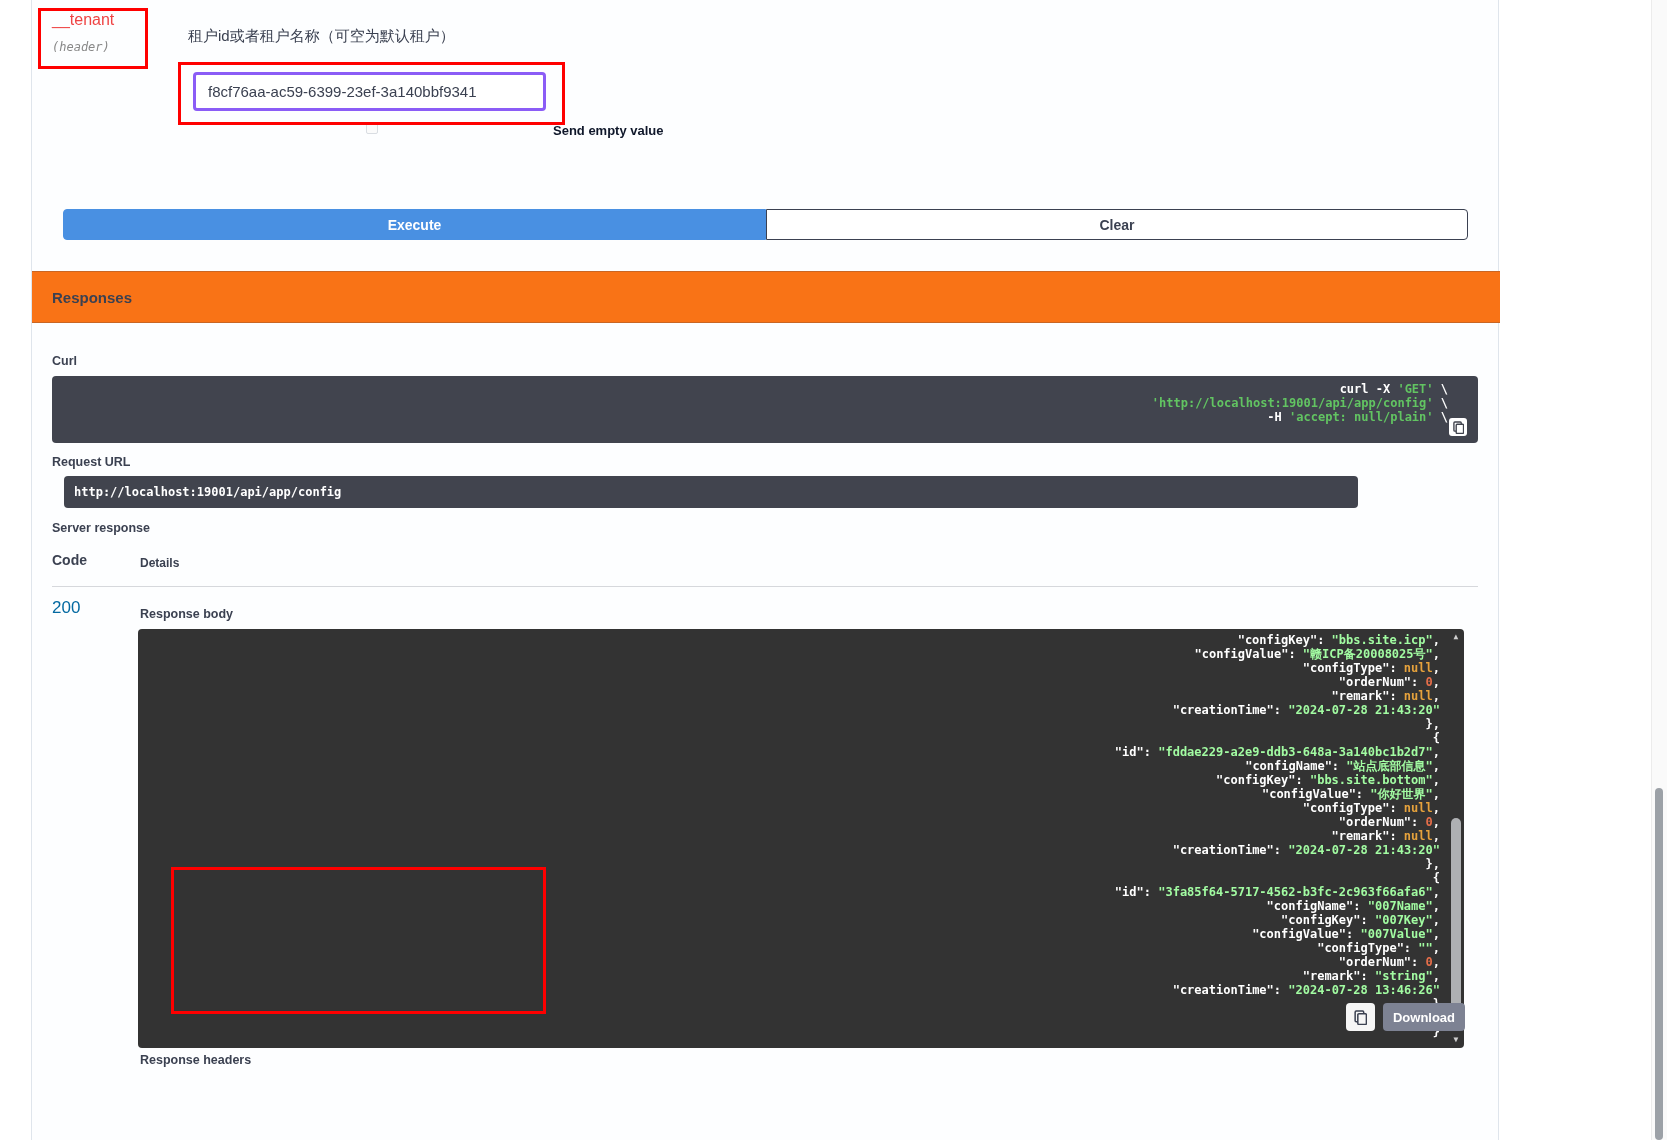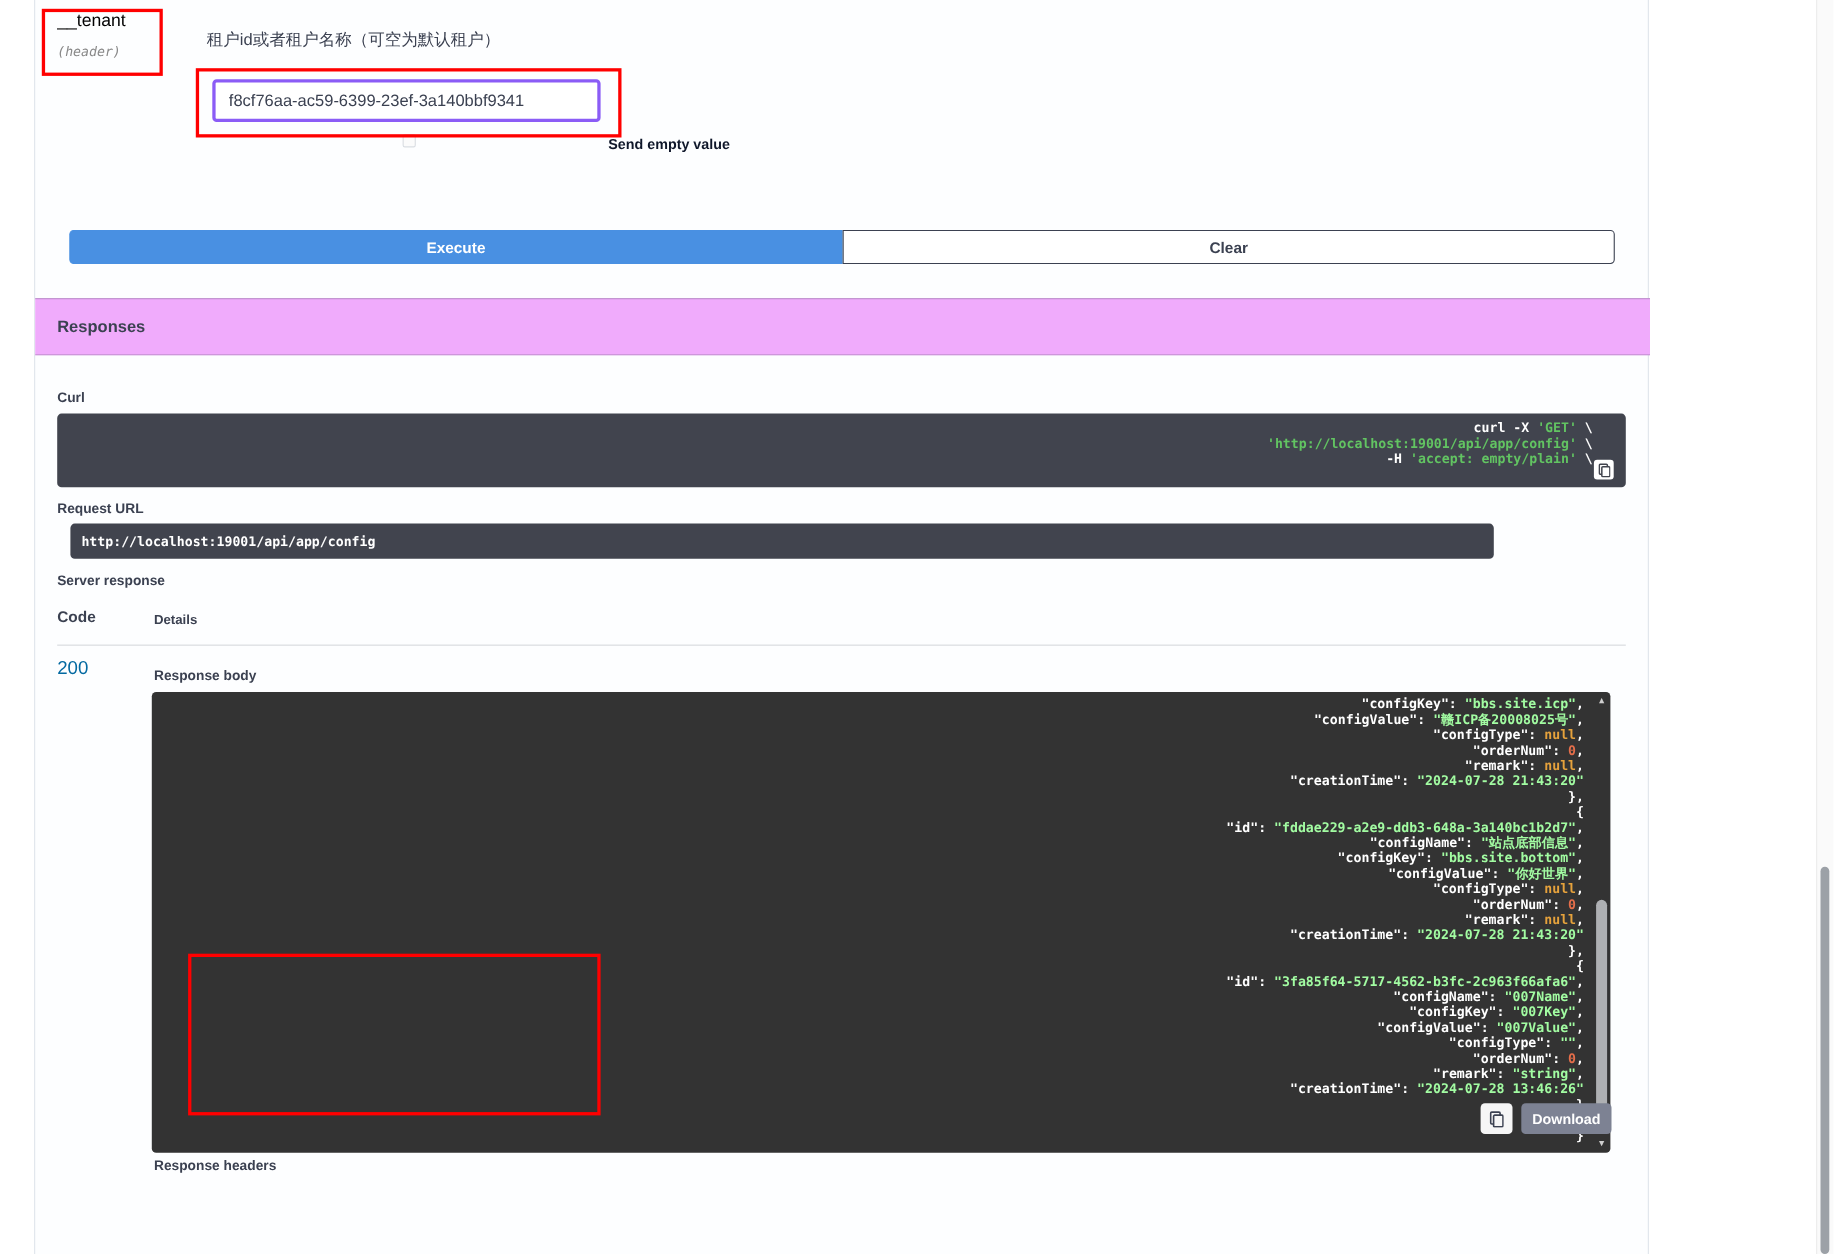--- a/index.html
+++ b/index.html
@@ -13,21 +13,21 @@
     background:#fdfeff;
     border-left:1px solid #dfe5ec; border-right:1px solid #dfe5ec;
   }
 
   
   .annotation { position:absolute; border:3px solid var(--annotation-red,#ff0000); z-index:30; pointer-events:none; }
   .box1 { left:6px;  top:8px;  width:110px; height:61px; }
   .box2 { left:146px; top:62px; width:387px; height:63px; }
 
   
-  .param-name { position:absolute; left:20px; top:11px; font-size:16px; color:#000000; }
+  .param-name { position:absolute; left:20px; top:11px; font-size:16px; color:#ef4444; }
   .param-in   { position:absolute; left:20px; top:40px; font-family:"DejaVu Sans Mono", monospace; font-style:italic; font-size:12px; color:#888; }
   .param-desc { position:absolute; left:156px; top:27px; font-size:15px; color:#3b4151; }
   .param-input {
     position:absolute; left:161px; top:72px; width:353px; height:39px;
     border:3px solid #8b5cf6; border-radius:4px; padding:8px 12px;
     font-family:"Liberation Sans", sans-serif; font-size:15px; color:#3b4151; background:#fff; outline:none;
   }
   .send-empty-checkbox {
     position:absolute; left:334px; top:122px; width:12px; height:12px;
     appearance:none; -webkit-appearance:none; border:1px solid #d9dde2; background:#fbfbfb; border-radius:2px;
@@ -44,21 +44,21 @@
   .clear-btn {
     position:absolute; left:734px; top:209px; width:702px; height:31px;
     background:#fff; border:1px solid #3b4151; border-radius:0 4px 4px 0;
     color:#3b4151; font-family:"Liberation Sans",sans-serif; font-size:14px; font-weight:700; cursor:pointer;
   }
 
   
   .responses-header {
     position:absolute; left:0; top:271px; width:1468px; height:52px;
     border-top:1px solid rgba(59,65,81,.25); border-bottom:1px solid rgba(59,65,81,.25);
-    display:flex; align-items:center; padding-left:20px; background:#f0abfc;
+    display:flex; align-items:center; padding-left:20px; background:#f97316;
   }
   .responses-title { font-size:15px; font-weight:700; color:#3b4151; }
 
   .lbl { position:absolute; font-size:12.5px; font-weight:700; color:#3b4151; }
   .curl-label { left:20px; top:354px; }
   .request-url-label { left:20px; top:455px; }
   .server-response-label { left:20px; top:521px; }
   .code-header { left:20px; top:552px; font-size:14px; }
   .details-header { left:108px; top:556px; font-size:12px; }
   .response-body-label { left:108px; top:607px; }
@@ -137,21 +137,21 @@
 
     <div class="responses-header">
       <span class="responses-title">Responses</span>
     </div>
 
     <div class="lbl curl-label">Curl</div>
     <div class="dark-block curl-block">
       <div class="curl-code">
           <div class="code-line"><span class="tok-p">curl -X </span><span class="tok-s">'GET'</span><span class="tok-p"> \</span></div>
           <div class="code-line"><span class="tok-p">  </span><span class="tok-s">'http://localhost:19001/api/app/config'</span><span class="tok-p"> \</span></div>
-          <div class="code-line"><span class="tok-p">  -H </span><span class="tok-s">'accept: empty/plain'</span><span class="tok-p"> \</span></div>
+          <div class="code-line"><span class="tok-p">  -H </span><span class="tok-s">'accept: null/plain'</span><span class="tok-p"> \</span></div>
         </div>
       <button class="copy-btn curl-copy">
         <svg width="11" height="13" viewBox="0 0 12 14">
           <rect x="1" y="1" width="8" height="10" rx="1" fill="none" stroke="#41444e" stroke-width="1.5"></rect>
           <rect x="3.5" y="3.5" width="8" height="10" rx="1" fill="#fff" stroke="#41444e" stroke-width="1.5"></rect>
         </svg>
       </button>
     </div>
 
     <div class="lbl request-url-label">Request URL</div>

